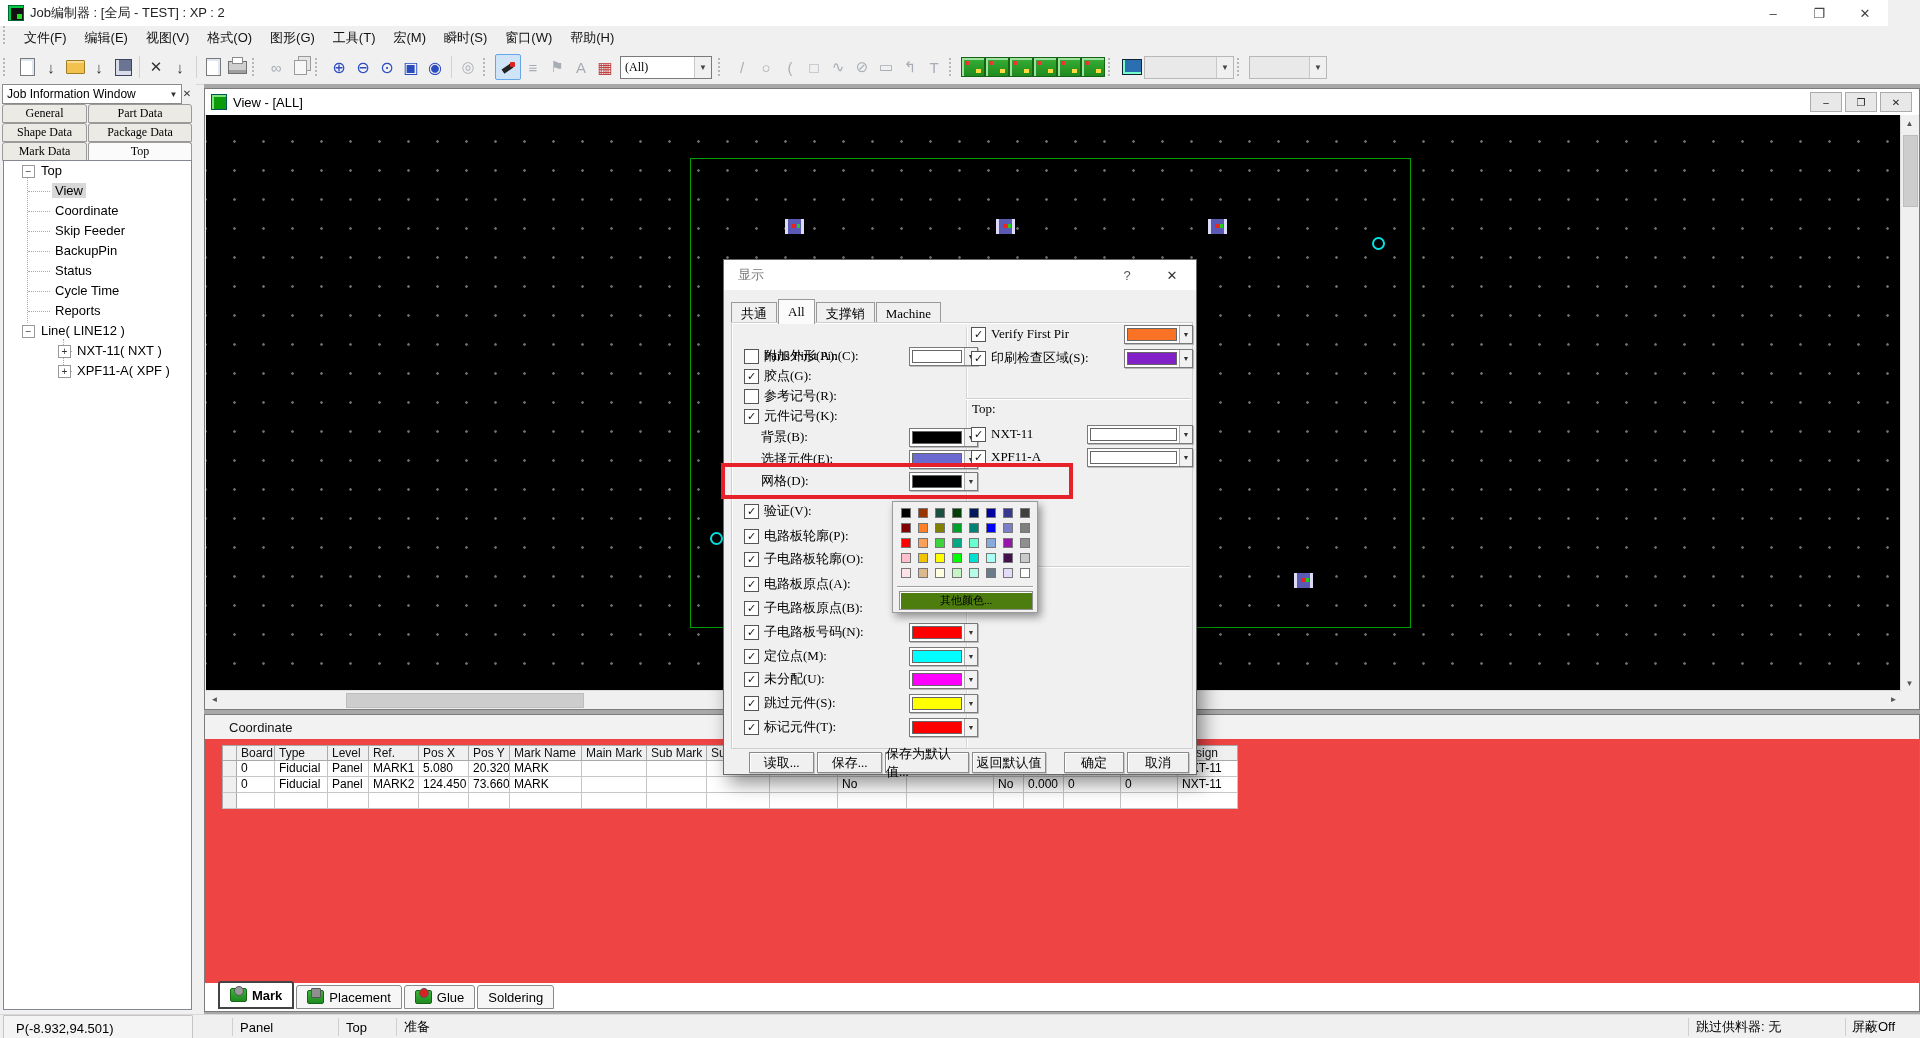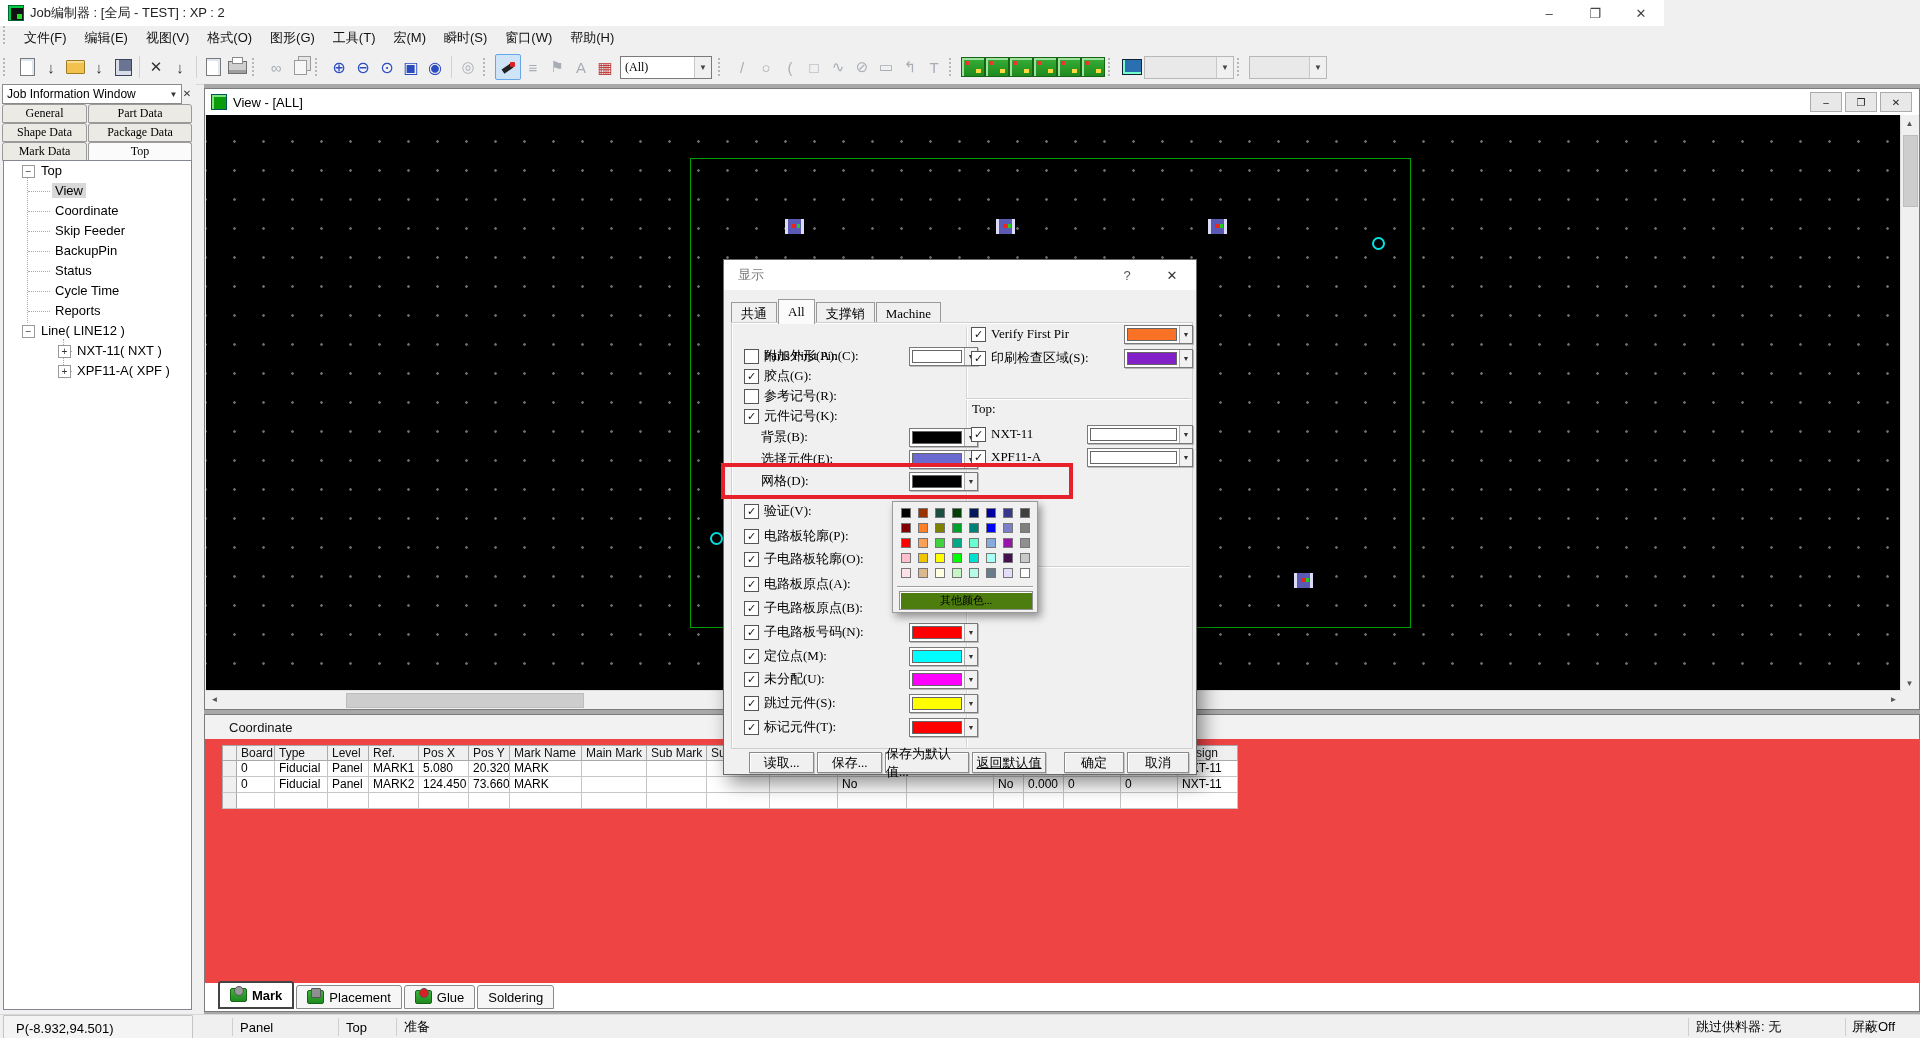--- a/index.html
+++ b/index.html
@@ -1,21 +1,21 @@
 <!DOCTYPE html>
 <html><head>
 <meta charset="utf-8">
 <style>
   html,body{margin:0;padding:0;background:#d4d4d4;}
   .app{position:relative;width:1920px;height:1038px;background:#f0f0f0;overflow:hidden;
        font-family:"Liberation Sans","DejaVu Sans",sans-serif;font-size:13px;color:#000;}
   .serif{font-family:"Liberation Serif","DejaVu Serif",serif;}
 
   
-  .titlebar{position:absolute;left:0;top:0;width:1664px;height:26px;background:#ffffff;border-bottom:1px solid #a3a3a3;display:flex;align-items:center;}
+  .titlebar{position:absolute;left:0;top:0;width:1888px;height:26px;background:#ffffff;border-bottom:1px solid #a3a3a3;display:flex;align-items:center;}
   .app-icon{width:16px;height:16px;margin:0 6px 0 8px;background:#111;box-shadow:inset 0 0 0 1px #063,inset 3px 3px 0 #0c4;position:relative;}
   .app-icon::after{content:"";position:absolute;right:2px;bottom:2px;width:5px;height:5px;background:#2d2;}
   .title-text{font-size:13px;color:#222;}
   .win-controls{position:absolute;right:0;top:0;height:26px;display:flex;}
   .win-btn{width:46px;height:26px;display:flex;align-items:center;justify-content:center;color:#444;font-size:13px;}
 
   
   .menubar{position:absolute;left:0;top:26px;width:1920px;height:24px;background:#f0f0f0;display:flex;align-items:flex-start;border-bottom:1px solid #e3e3e3;}
   .grip{width:5px;height:18px;border-left:2px dotted #b6b6b6;margin:0 5px 0 3px;}
   .menu-item{padding:3px 9px;font-size:13px;color:#111;}
@@ -701,21 +701,21 @@
           <span class="pal" style="background: rgb(255, 255, 255);"></span>
         </div>
       <span class="pal-sep"></span>
       <span class="pal-btn">其他颜色...</span>
     </div>
 
     <div class="dlg-buttons">
       <span class="dbtn" style="left:25px;width:63px;">读取...</span>
       <span class="dbtn" style="left:93px;width:63px;">保存...</span>
       <span class="dbtn" style="left:161px;width:82px;">保存为默认值...</span>
-      <span class="dbtn" style="left:248px;width:72px;text-decoration:underline;">返回默认值</span>
+      <span class="dbtn" style="left:248px;width:72px;">返回默认值</span>
       <span class="dbtn" style="left:340px;width:58px;">确定</span>
       <span class="dbtn" style="left:403px;width:60px;">取消</span>
     </div>
   </div>
 
   <div class="red-rect"></div>
 
   <div class="statusbar">
     <span class="sseg sunken" style="left:3px;width:176px;padding-left:12px;">P(-8.932,94.501)</span>
     <span class="sdiv" style="left:232px;"></span>

